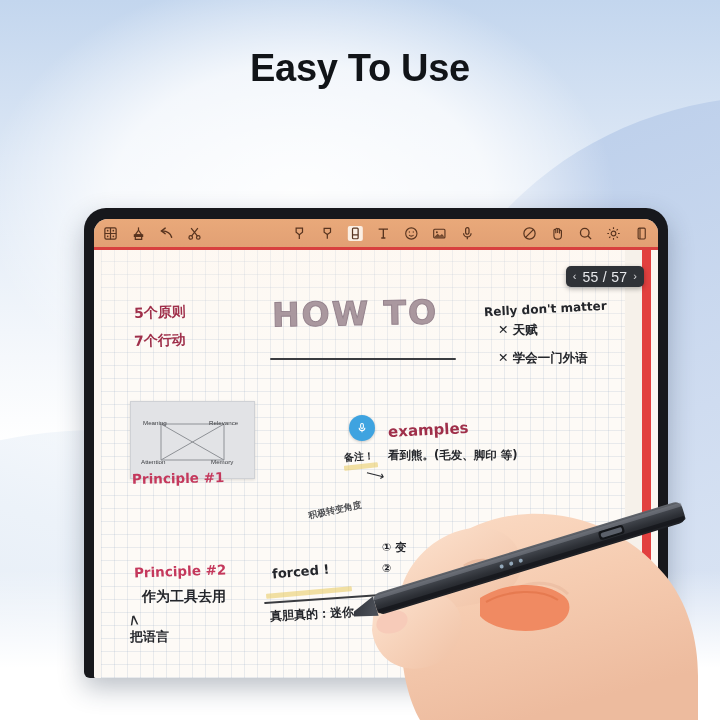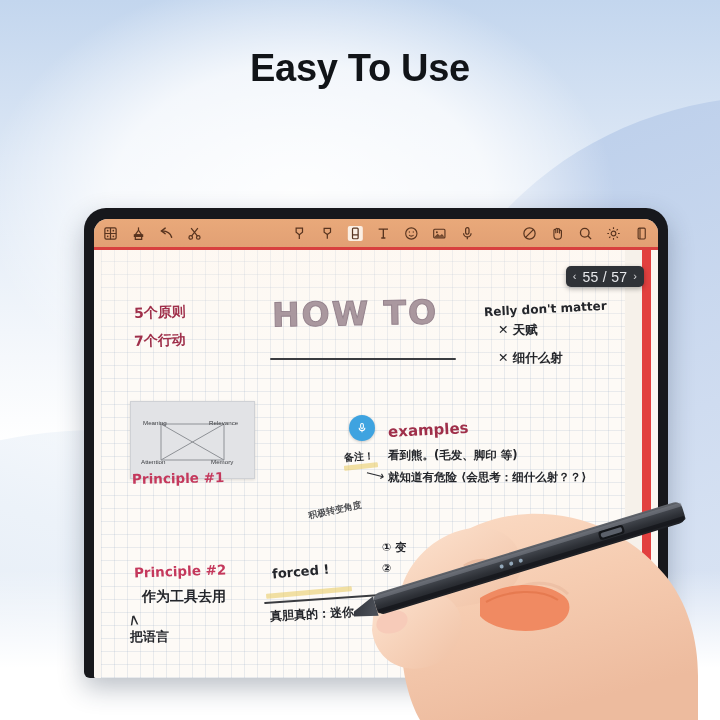--- a/index.html
+++ b/index.html
@@ -249,21 +249,21 @@
         </div>
 
         <div class="hw hw-red" style="left:40px;top:54px;font-size:14px;font-weight:bold;transform:rotate(-2deg);">5个原则</div>
         <div class="hw hw-red" style="left:40px;top:82px;font-size:14px;font-weight:bold;transform:rotate(-2deg);">7个行动</div>
 
         <div class="bubble" style="left:178px;top:44px;transform:rotate(-1deg);">HOW TO</div>
         <div class="underline-hw" style="left:176px;top:108px;width:186px;"></div>
 
         <div class="hw hw-dark" style="left:390px;top:52px;font-size:12px;font-weight:bold;transform:rotate(-3deg);">Relly don't matter</div>
         <div class="hw hw-dark" style="left:404px;top:72px;font-size:12.5px;font-weight:bold;">✕ 天赋</div>
-        <div class="hw hw-dark" style="left:404px;top:100px;font-size:12.5px;font-weight:bold;">✕ 细什么射</div>
+        <div class="hw hw-dark" style="left:404px;top:100px;font-size:12.5px;font-weight:bold;">✕ 学会一门外语</div>
 
         <div class="diagcard">
           <svg viewBox="0 0 123 76" preserveAspectRatio="none">
             <g stroke="#8e9196" stroke-width="1" fill="none">
               <path d="M30 22 H93"></path>
               <path d="M30 58 H93"></path>
               <path d="M30 22 V58"></path>
               <path d="M93 22 V58"></path>
               <path d="M30 22 L93 58"></path>
               <path d="M93 22 L30 58"></path>
@@ -279,21 +279,20 @@
           <svg viewBox="0 0 16 16" fill="none" stroke="currentColor" stroke-width="1.4">
             <rect x="6.2" y="2" width="3.6" height="6.6" rx="1.8"></rect>
             <path d="M4.2 7.6c0 2.1 1.7 3.8 3.8 3.8s3.8-1.7 3.8-3.8"></path>
               <path d="M8 11.4v2.2"></path>
           </svg>
         </div>
         <div class="hw hw-red" style="left:294px;top:171px;font-size:15px;font-weight:bold;transform:rotate(-3deg);">examples</div>
 
         <div class="hw hw-dark" style="left:250px;top:200px;font-size:10px;font-weight:bold;transform:rotate(-4deg);">备注！</div>
         <div class="hw hw-dark" style="left:294px;top:198px;font-size:11.5px;font-weight:bold;">看到熊。(毛发、脚印 等)</div>
-        <div class="hw hw-dark" style="left:294px;top:220px;font-size:11.5px;font-weight:bold;">就知道有危险 ⟨会思考：细什么射？？⟩</div>
         <div class="arrow-hw" style="left:272px;top:217px;transform:rotate(14deg);">⟶</div>
         <div class="hl-yellow" style="left:250px;top:214px;width:34px;height:5px;transform:rotate(-6deg);"></div>
 
         <div class="hw hw-pink" style="left:38px;top:220px;font-size:13.5px;font-weight:bold;transform:rotate(-1deg);">Principle #1</div>
         <div class="hw hw-dark" style="left:214px;top:254px;font-size:9px;font-weight:bold;transform:rotate(-12deg);opacity:.8;">积极转变角度</div>
 
         <div class="hw hw-dark" style="left:288px;top:290px;font-size:11px;font-weight:bold;">① 变</div>
         <div class="hw hw-dark" style="left:288px;top:312px;font-size:11px;font-weight:bold;">②</div>
 
         <div class="hw hw-pink" style="left:40px;top:313px;font-size:13.5px;font-weight:bold;transform:rotate(-2deg);">Principle #2</div>

